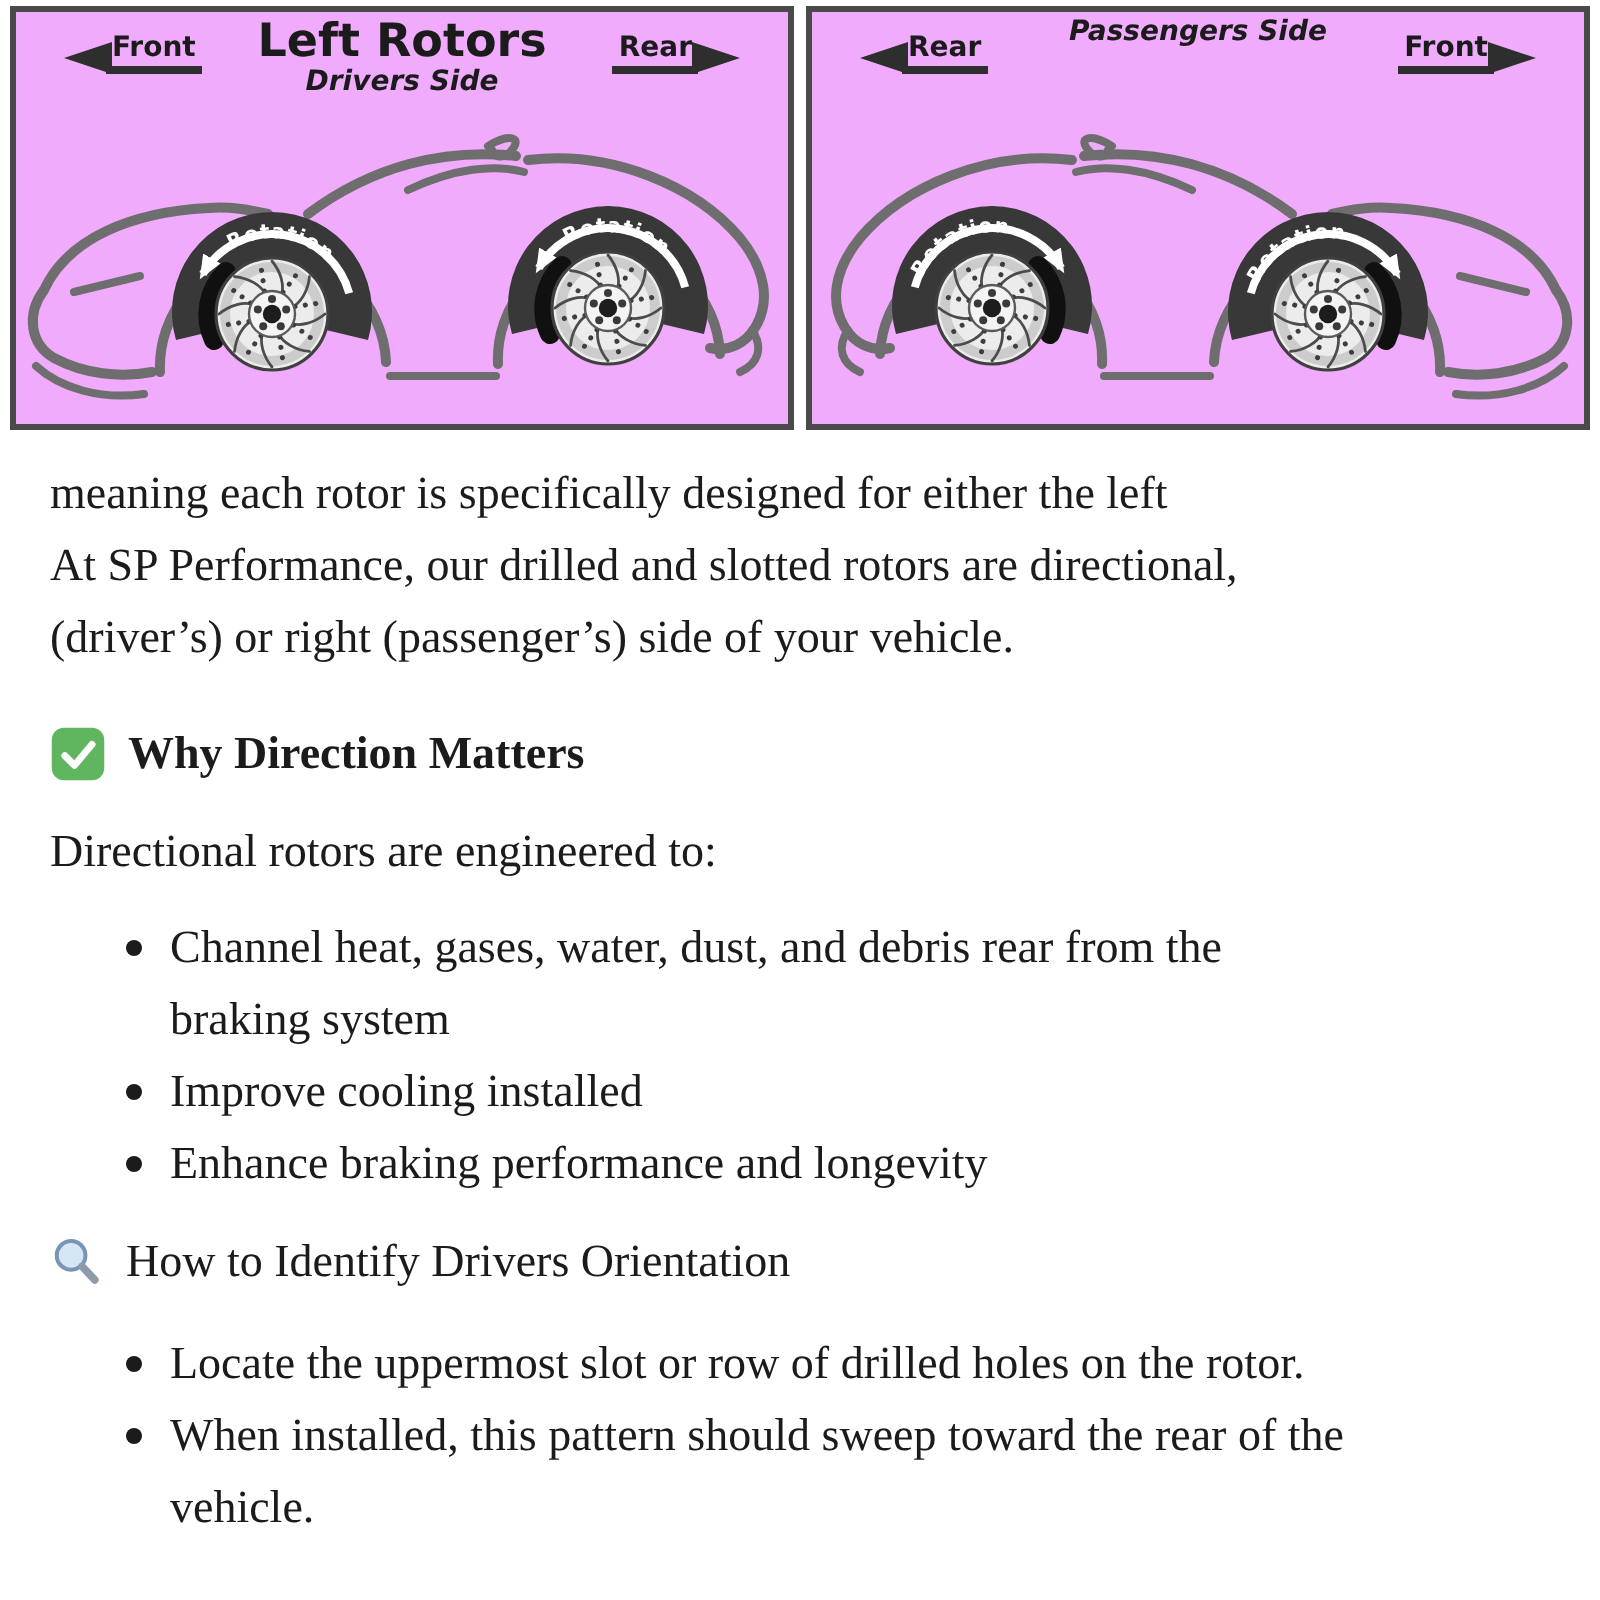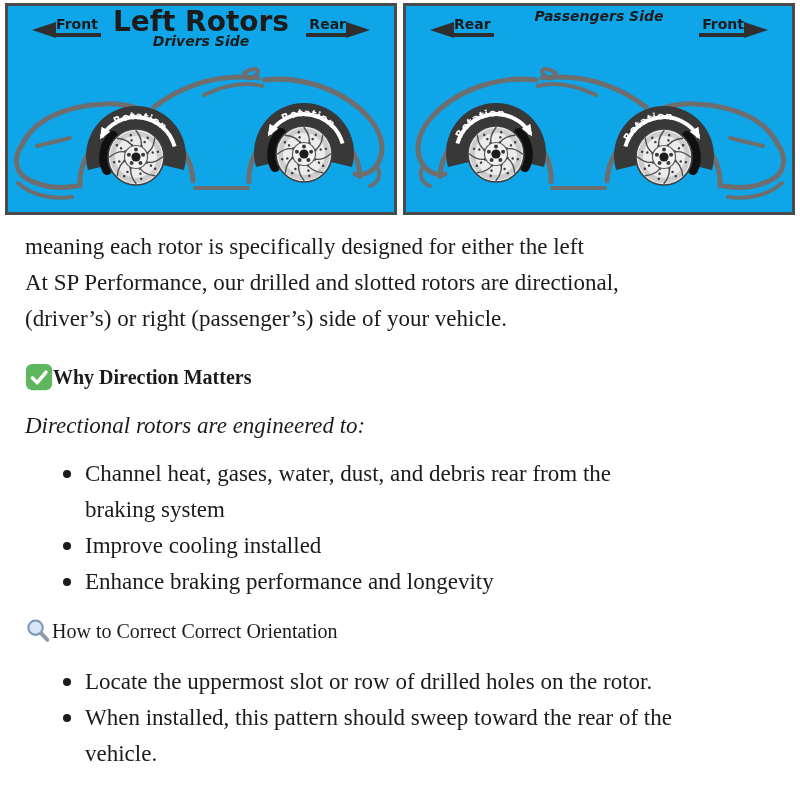--- a/index.html
+++ b/index.html
@@ -1,37 +1,37 @@
 <!DOCTYPE html>
 <html><head>
 <meta charset="utf-8">
 <style>
   html,body{margin:0;padding:0;background:#fff;}
   body{width:800px;height:800px;overflow:hidden;font-family:"Liberation Serif",serif;color:#1b1b1b;}
   .diagram{display:flex;gap:6px;padding:3px 5px 0 5px;}
-  .panel{position:relative;flex:1;height:206px;border:3px solid #4a4a4a;background:#0ea5e9;}
+  .panel{position:relative;flex:1;height:206px;border:3px solid #4a4a4a;background:#f0abfc;}
   .panel-titles{position:absolute;top:3px;left:0;right:0;text-align:center;font-family:"DejaVu Sans",sans-serif;}
-  .panel-title{font-weight:bold;font-size:28px;line-height:25px;}
+  .panel-title{font-weight:bold;font-size:23px;line-height:25px;}
   .panel-subtitle{font-weight:bold;font-style:italic;font-size:14px;line-height:15px;}
   .dir{position:absolute;top:10px;font-family:"DejaVu Sans",sans-serif;font-weight:bold;font-size:14px;white-space:nowrap;}
   .dir-left{left:24px;}
   .dir-right{right:24px;}
   .dir .lbl{display:inline-block;border-bottom:4px solid #2e2e2e;padding:0 3px 1px 3px;}
   .tri{display:inline-block;width:0;height:0;border-top:8px solid transparent;border-bottom:8px solid transparent;vertical-align:-9px;}
   .tri-left{border-right:24px solid #2e2e2e;margin-right:-3px;}
   .tri-right{border-left:24px solid #2e2e2e;margin-left:-3px;}
   .car-svg{position:absolute;left:0;bottom:1px;width:100%;height:158px;}
   .rotarc{stroke:#fff;stroke-width:4;fill:none;}
   .rot{font-family:"DejaVu Sans",sans-serif;font-weight:bold;font-size:10px;fill:#fff;letter-spacing:0.5px;}
   .content{padding:14px 25px 0 25px;font-size:23px;line-height:36px;}
   .para{margin:0;}
-  .h-sec{display:flex;align-items:center;gap:0;font-size:20px;line-height:34px;margin:8px 0 0 0;}
+  .h-sec{display:flex;align-items:center;gap:11px;font-size:23px;line-height:34px;margin:8px 0 0 0;}
   .h-bold{font-weight:bold;}
   .h-norm{font-weight:normal;margin-top:14px;}
-  .lead{margin:14px 0 12px 0;font-style:italic;}
+  .lead{margin:14px 0 12px 0;}
   .blist{list-style:none;margin:0;padding:0;}
   .ul1{margin-top:9px;}
   .ul2{margin-top:16px;}
   .li{position:relative;padding-left:60px;}
   .dot{position:absolute;left:38px;top:14px;width:8px;height:8px;border-radius:50%;background:#1b1b1b;}
   .icon{flex:0 0 auto;display:inline-flex;}
 </style>
 </head>
 <body>
 
@@ -215,21 +215,21 @@
     </li>
   </ul>
 
   <div class="h-sec h-norm">
     <span class="icon">
       <svg width="27" height="27" viewBox="0 0 32 32">
         <circle cx="12.5" cy="11.5" r="8.5" fill="#d7e6f4" stroke="#7796b5" stroke-width="2.4"></circle>
         <line x1="19" y1="18" x2="26.5" y2="26" stroke="#8e9aa8" stroke-width="4.6" stroke-linecap="round"></line>
       </svg>
     </span>
-    <span>How to Correct Correct Orientation</span>
+    <span>How to Identify Drivers Orientation</span>
   </div>
 
   <ul class="blist ul2">
     <li class="li">
       <span class="dot"></span>
       <div>Locate the uppermost slot or row of drilled holes on the rotor.</div>
     </li>
     <li class="li">
       <span class="dot"></span>
       <div>When installed, this pattern should sweep toward the rear of the</div>

